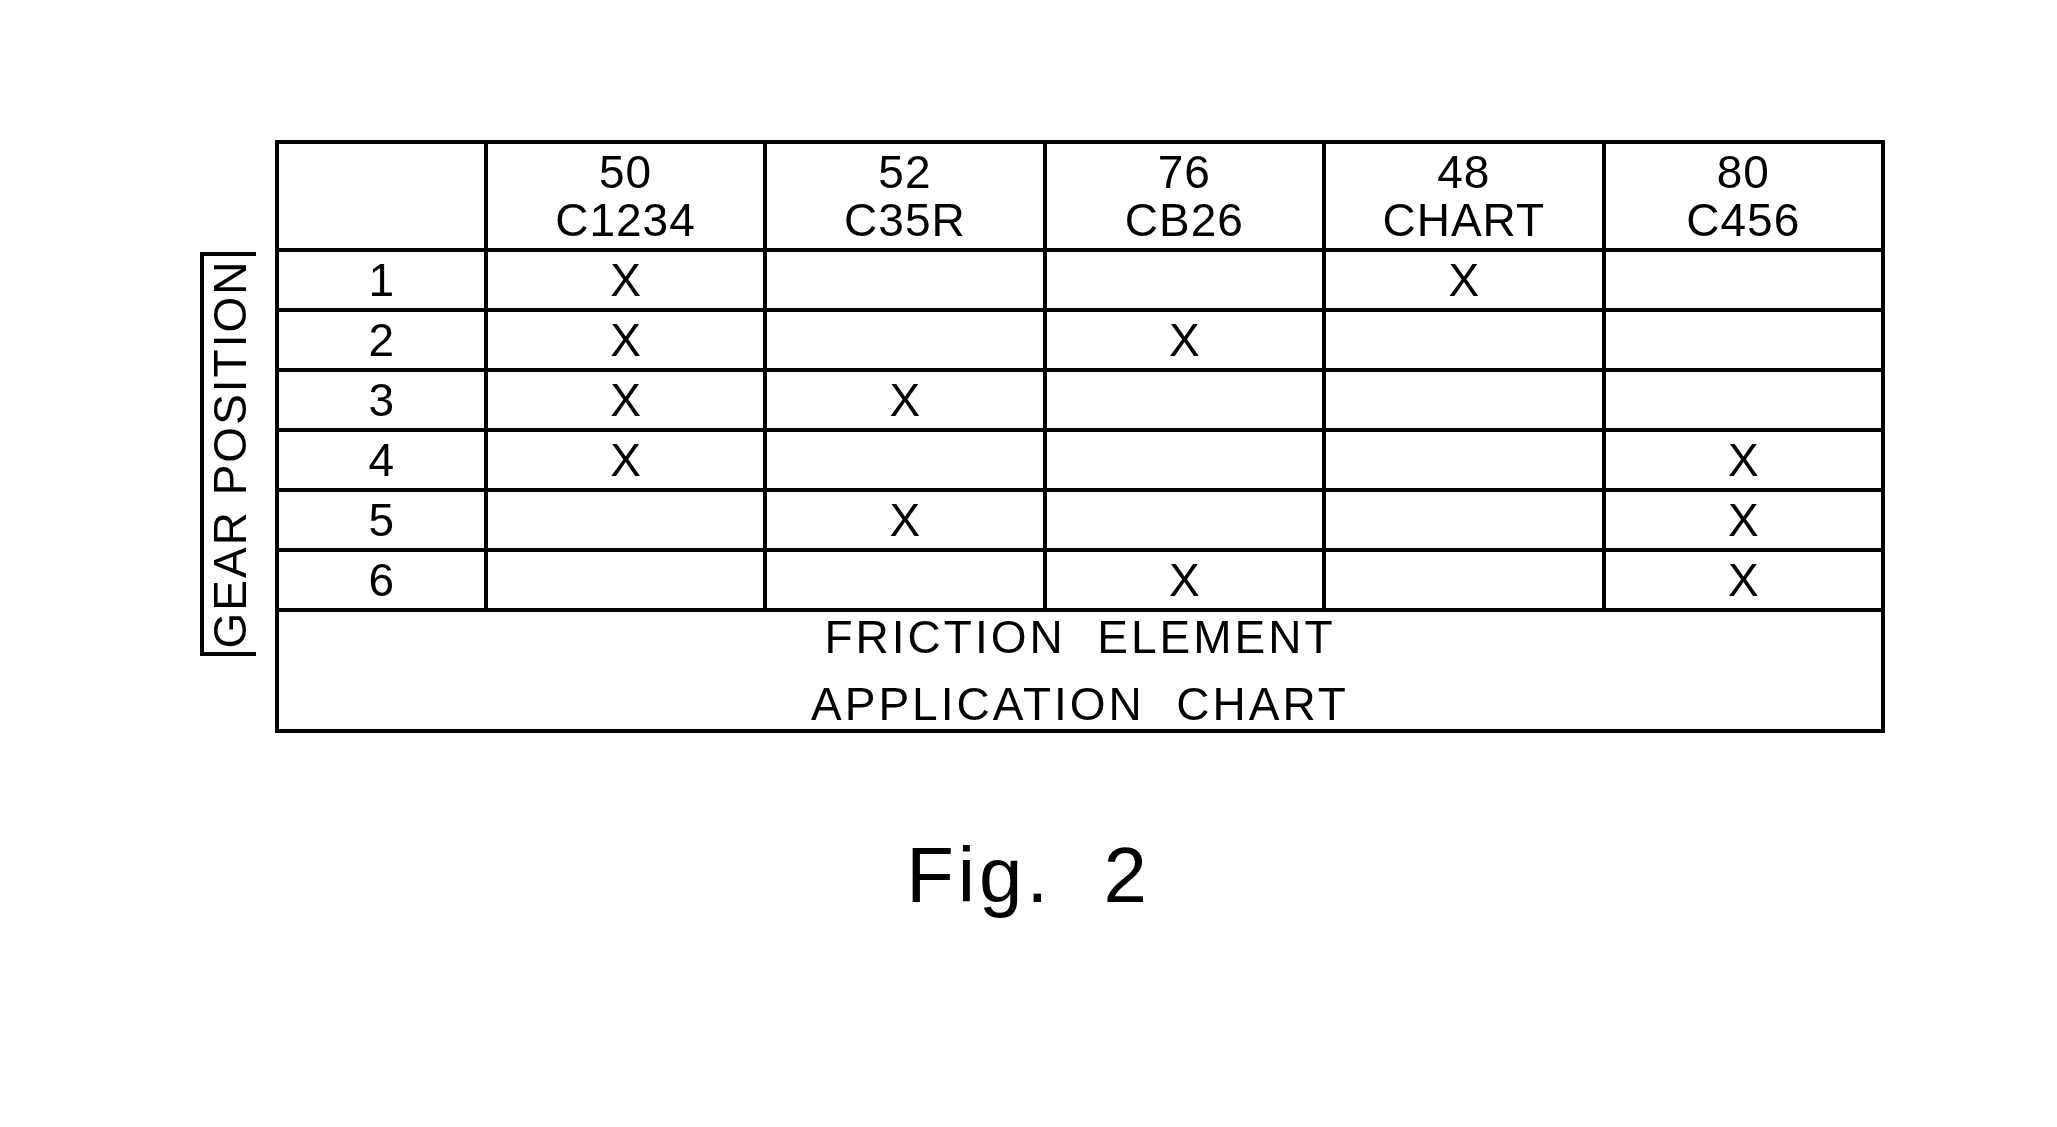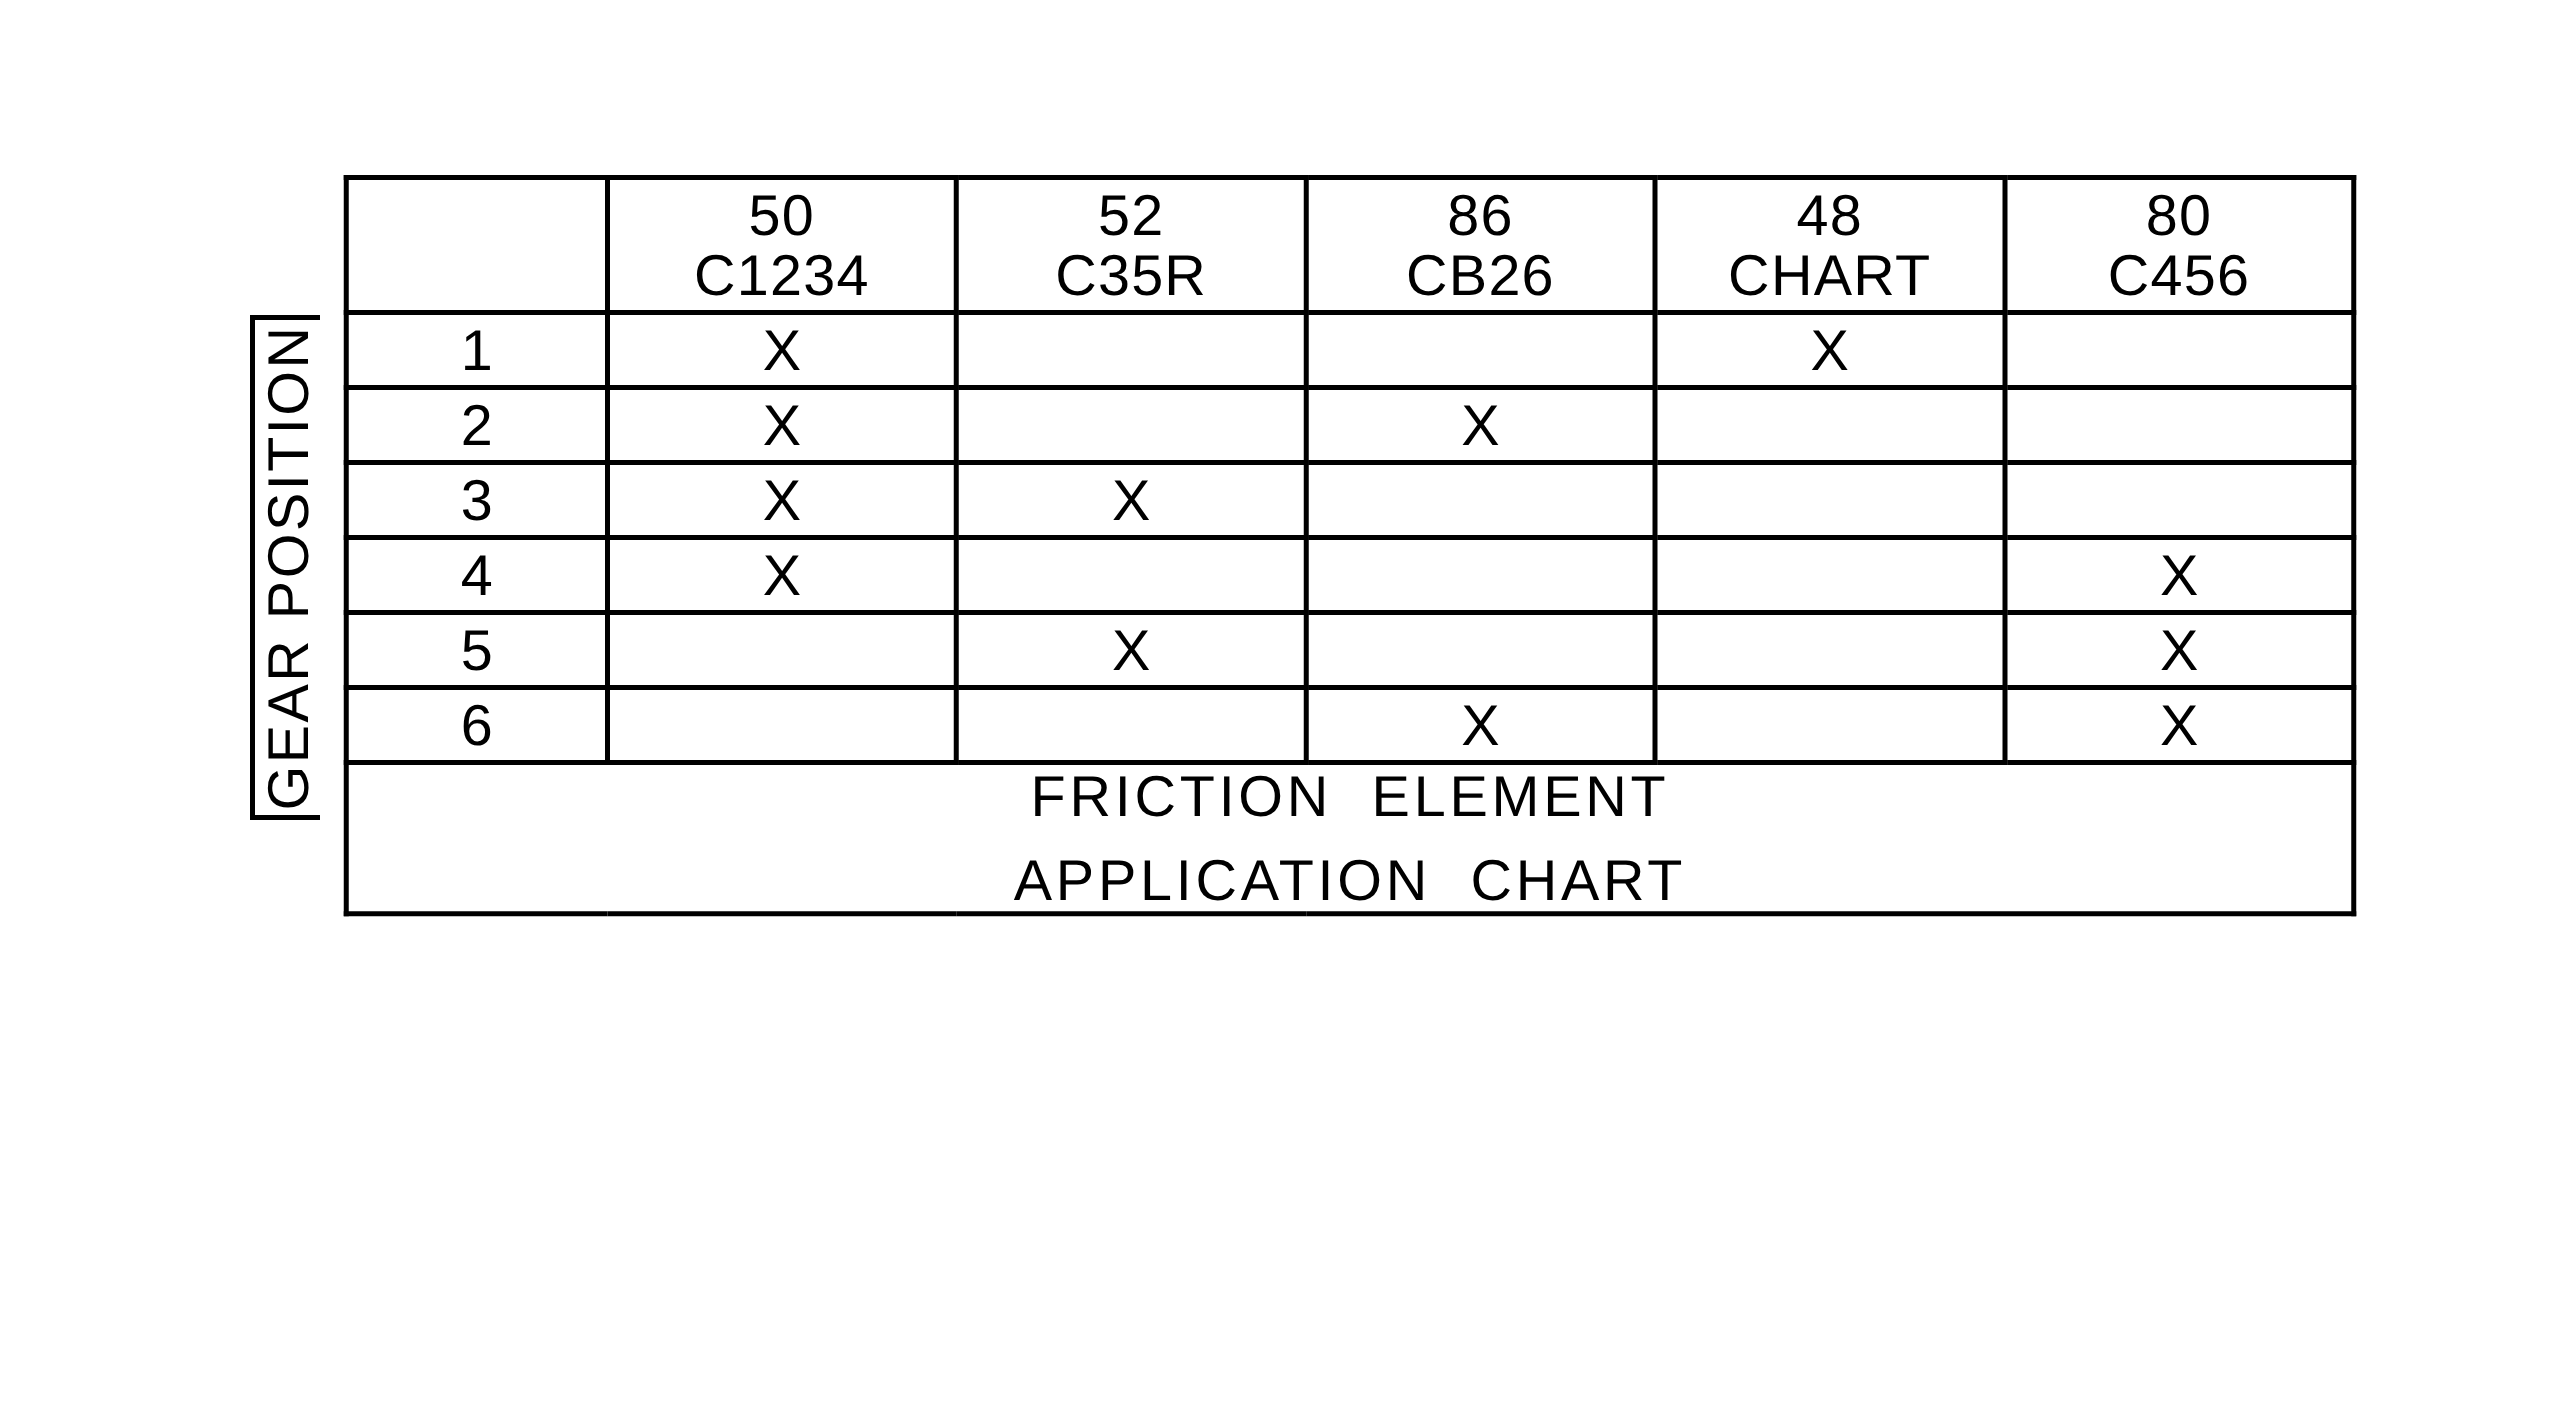--- a/index.html
+++ b/index.html
@@ -120,21 +120,21 @@
             </div>
           </th>
           <th class="hdrcell">
             <div class="twoLine">
               <div class="ls1">52</div>
               <div class="ls1">C35R</div>
             </div>
           </th>
           <th class="hdrcell">
             <div class="twoLine">
-              <div class="ls1">86</div>
+              <div class="ls1">76</div>
               <div class="ls1">CB26</div>
             </div>
           </th>
           <th class="hdrcell">
             <div class="twoLine">
               <div class="ls1">48</div>
               <div class="ls1">CHART</div>
             </div>
           </th>
           <th class="hdrcell">
@@ -199,13 +199,14 @@
             <div class="twoLine ls3">
               <div>FRICTION&nbsp; ELEMENT</div>
               <div>APPLICATION&nbsp; CHART</div>
             </div>
           </td>
         </tr>
       </tbody>
     </table>
   </div>
 
+  <div class="figcap">Fig.&nbsp;&nbsp;2</div>
 </div>
 
 </body></html>

